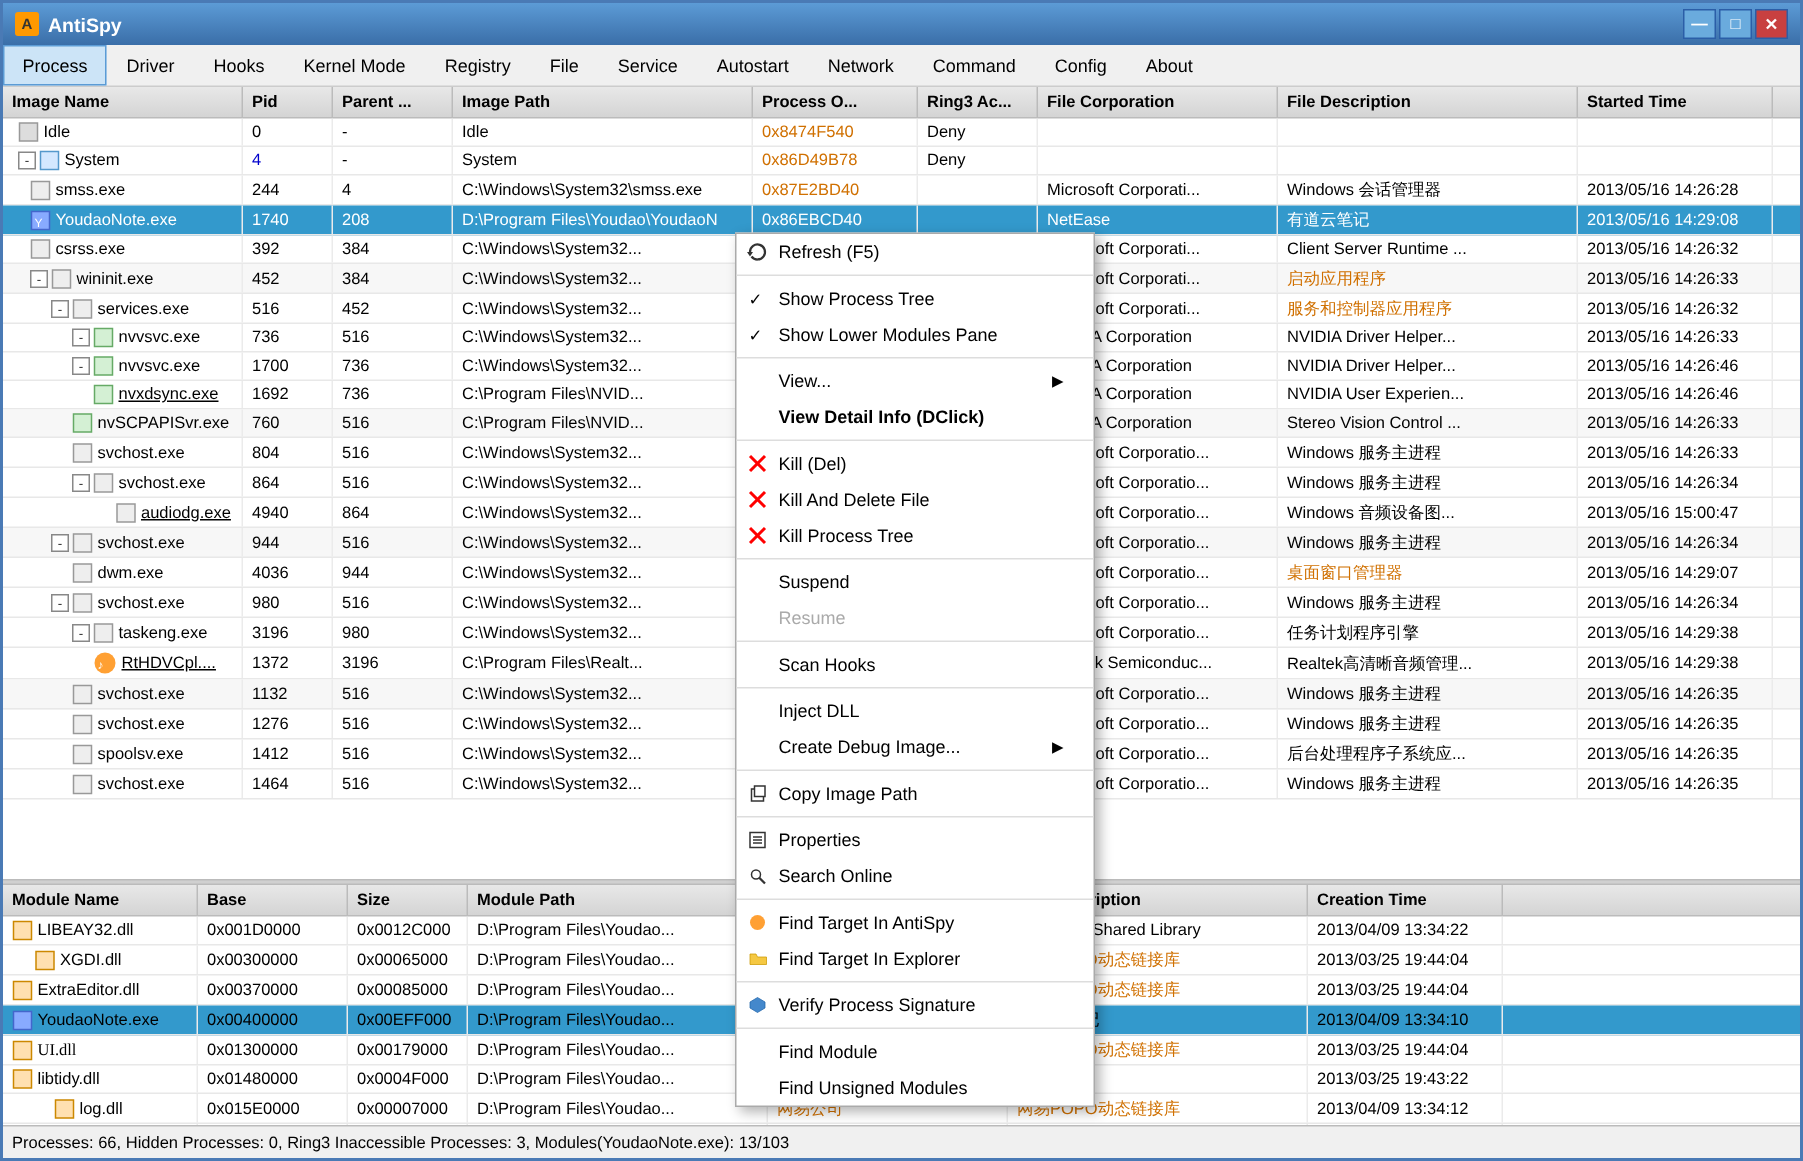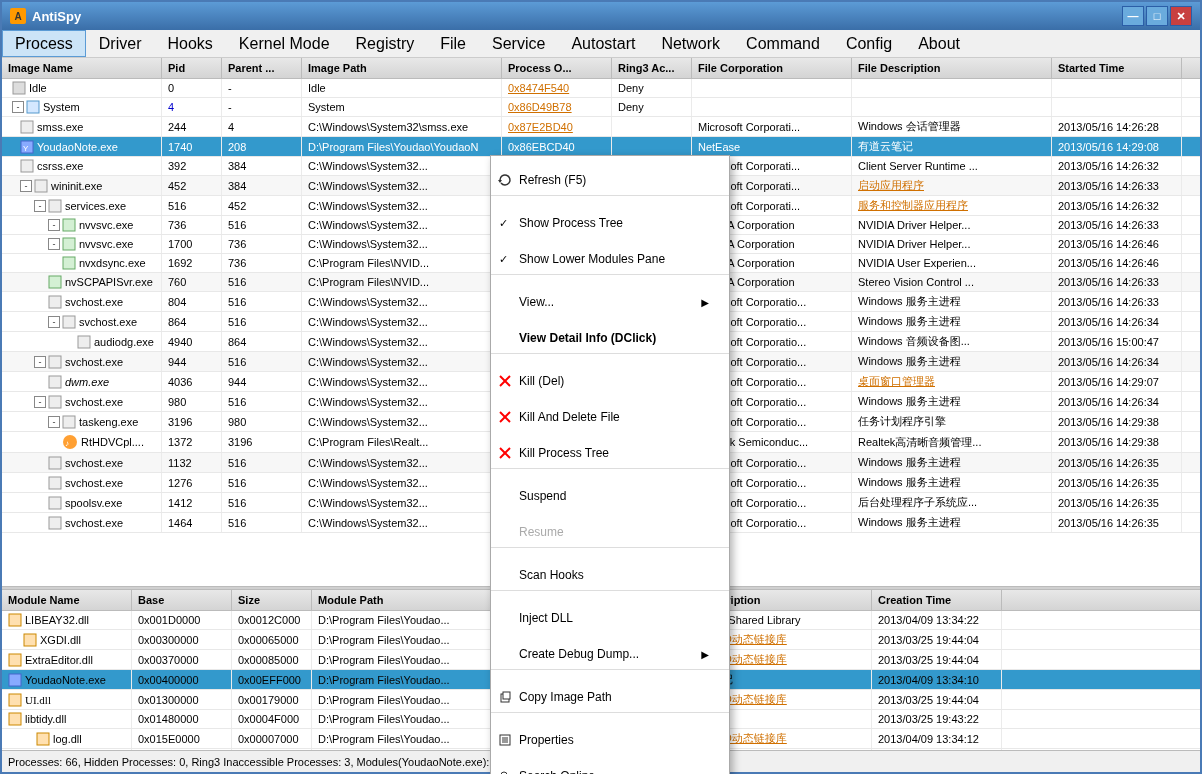--- a/index.html
+++ b/index.html
@@ -66,21 +66,21 @@
       display: flex;
       flex-shrink: 0;
       height: 28px;
       align-items: stretch;
     }
     .menu-item {
       padding: 0 12px;
       display: flex;
       align-items: center;
       cursor: pointer;
-      font-size: 16px;
+      font-size: 12px;
       border: 1px solid transparent;
       white-space: nowrap;
     }
     .menu-item.active { background: #cce4f7; border-color: #5b9bd5; }
     .content-area {
       display: flex;
       flex-direction: column;
       flex: 1;
       overflow: hidden;
       justify-content: center;
@@ -121,39 +121,39 @@
     .table-row.alt { background: #f7f7f7; }
     .td {
       padding: 2px 6px;
       overflow: hidden;
       white-space: nowrap;
       font-size: 11px;
       border-right: 1px solid #ebebeb;
       display: flex;
       align-items: center;
     }
-    .td.orange { color: #d07000; text-decoration: underline; }
+    .td.orange { color: #d07000; }
     .td.blue { color: #0000cc; }
     .expand-icon {
       width: 12px;
       height: 12px;
       border: 1px solid #888;
       display: inline-flex;
       align-items: center;
       justify-content: center;
       font-size: 9px;
       margin-right: 2px;
       flex-shrink: 0;
       background: white;
       color: #333;
     }
     .indent1 { padding-left: 18px; }
     .indent2 { padding-left: 32px; }
     .indent3 { padding-left: 46px; }
-    .indent4 { padding-left: 60px; }
+    .indent4 { padding-left: 60px; text-decoration: underline; }
     .splitter {
       height: 4px;
       background: #d0d0d0;
       border-top: 1px solid #bbb;
       border-bottom: 1px solid #bbb;
       cursor: ns-resize;
       flex-shrink: 0;
     }
     .bottom-panel {
       height: 160px;
@@ -195,21 +195,21 @@
       top: 155px;
       left: 490px;
       width: 240px;
       background: #fff;
       border: 1px solid #aaa;
       box-shadow: 3px 3px 8px rgba(0,0,0,0.3);
       z-index: 100;
       font-size: 12px;
     }
     .ctx-item {
-      padding: 17px 20px 5px 28px;
+      padding: 5px 20px 5px 28px;
       cursor: pointer;
       display: flex;
       align-items: center;
       position: relative;
       white-space: nowrap;
     }
     .ctx-item.disabled { color: #aaa; cursor: default; }
     .ctx-separator {
       height: 1px;
       background: #ddd;
@@ -575,21 +575,21 @@
             <div class="td">C:\Windows\System32...</div>
             <div class="td"></div>
             <div class="td"></div>
             <div class="td">Microsoft Corporatio...</div>
             <div class="td">Windows 服务主进程</div>
             <div class="td">2013/05/16 14:26:34</div>
           </div>
 
           <div class="table-row">
             <div class="td indent3">
-              <span style="display:flex; align-items:center;font-style:italic;">
+              <span style="display:flex; align-items:center;">
                 <svg width="14" height="14" style="margin-right:3px;">
                     <rect x="1" y="1" width="12" height="12" fill="#eee" stroke="#999"></rect>
                   </svg>
                 dwm.exe
               </span>
             </div>
             <div class="td">4036</div>
             <div class="td">944</div>
             <div class="td">C:\Windows\System32...</div>
             <div class="td"></div>
@@ -948,21 +948,21 @@
   </div>
   <div class="ctx-separator"></div>
   <div class="ctx-item">
     <span>Scan Hooks</span>
   </div>
   <div class="ctx-separator"></div>
   <div class="ctx-item">
     <span>Inject DLL</span>
   </div>
   <div class="ctx-item">
-    <span>Create Debug Dump...</span>
+    <span>Create Debug Image...</span>
     <span class="ctx-arrow">▶</span>
   </div>
   <div class="ctx-separator"></div>
   <div class="ctx-item">
     <span class="ctx-icon">
       <svg width="12" height="12">
           <rect x="2" y="3" width="8" height="8" fill="none" stroke="#333"></rect>
           <rect x="4" y="1" width="7" height="7" fill="white" stroke="#333"></rect>
         </svg>
     </span>

